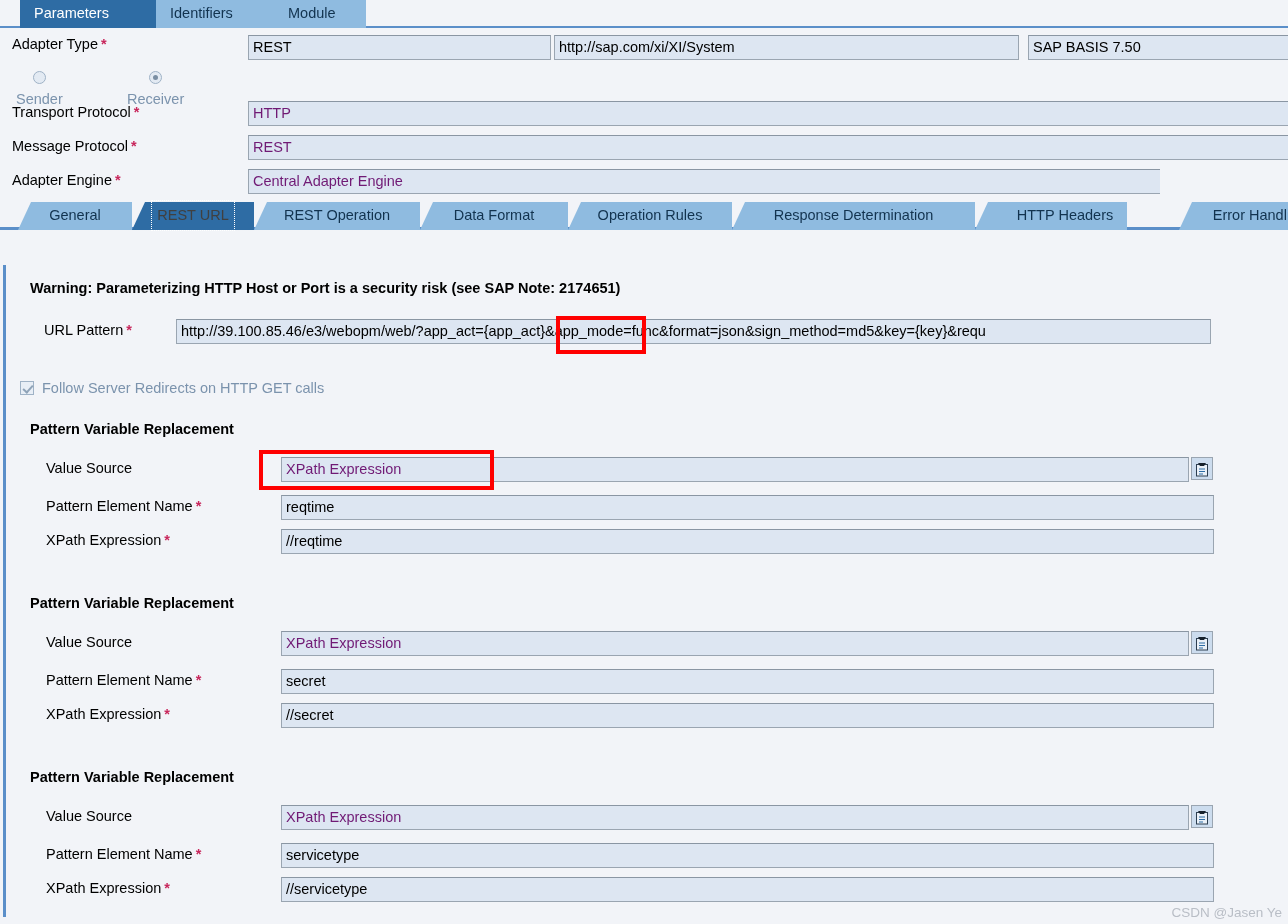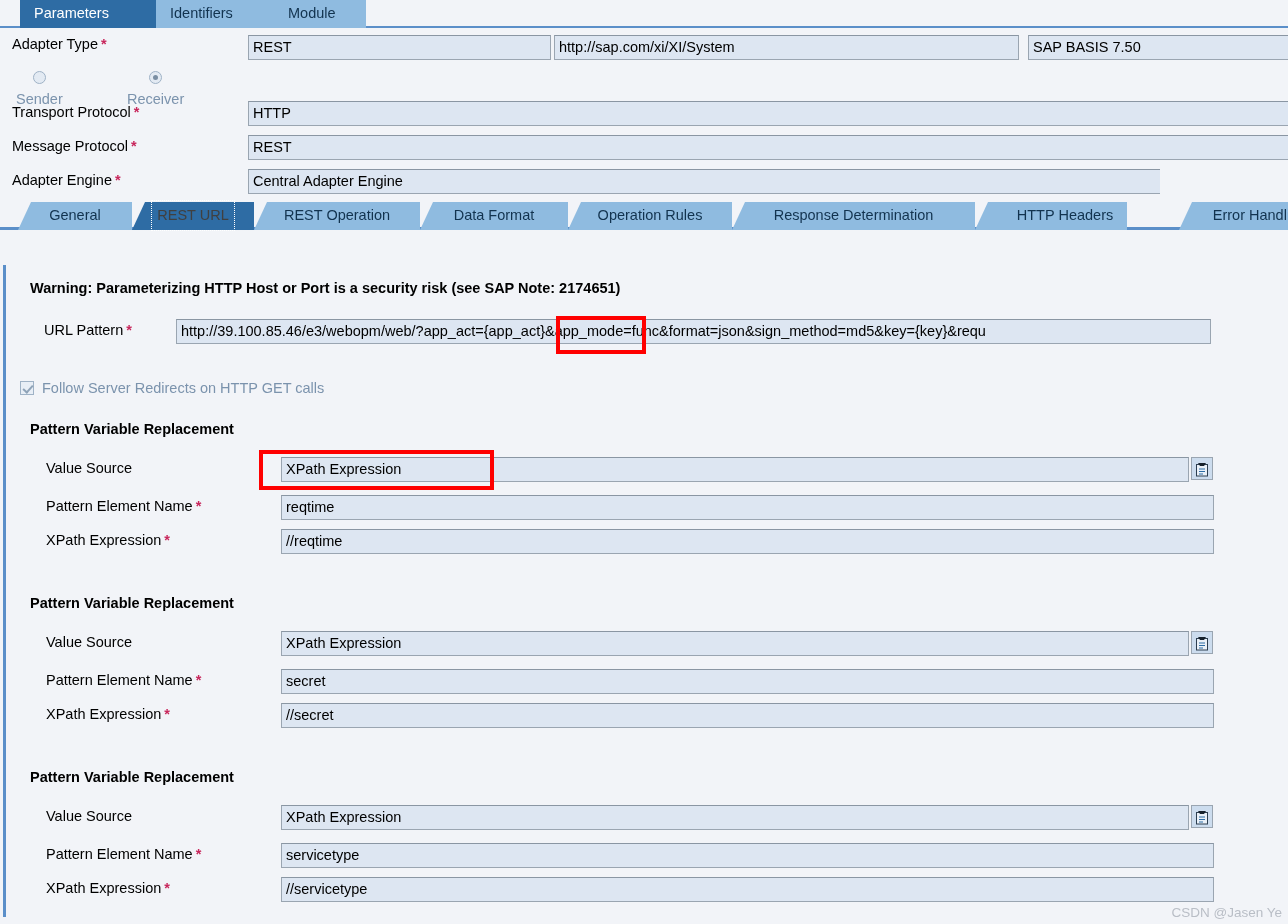--- a/index.html
+++ b/index.html
@@ -77,21 +77,21 @@
     border-top-color: #8a96a3;
     font-family: "Liberation Sans", sans-serif;
     font-size: 14.5px;
     line-height: 23px;
     padding: 0 4px;
     color: #000;
     white-space: nowrap;
     overflow: hidden;
   }
   .fld.disabled {
-    color: #000000;
+    color: #701a75;
   }
 
   
   .radio-wrap {
     position: absolute;
     display: flex;
     align-items: center;
     gap: 7px;
     flex-direction: column;
   }

